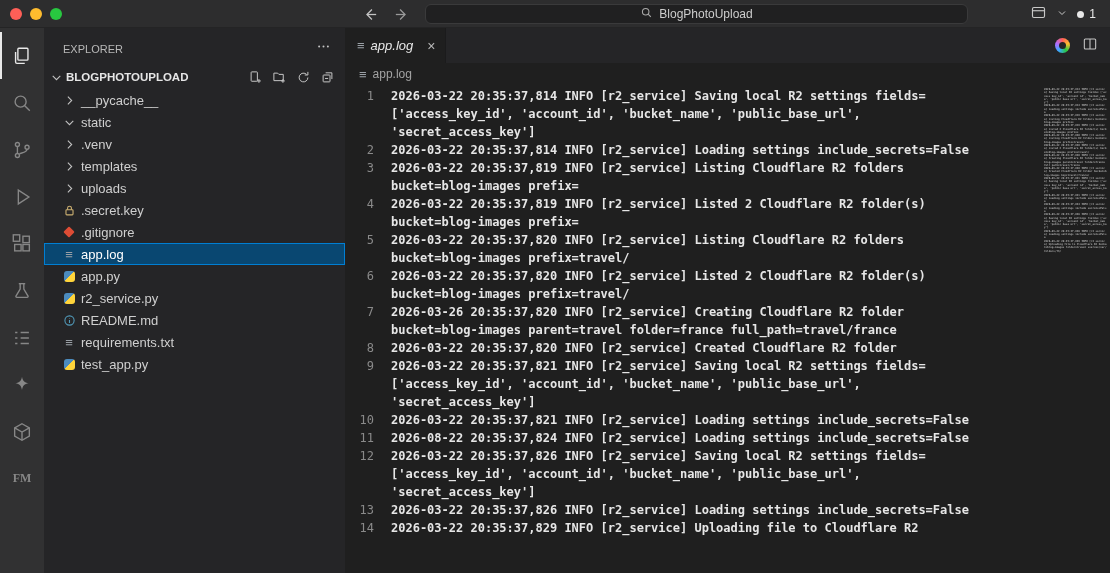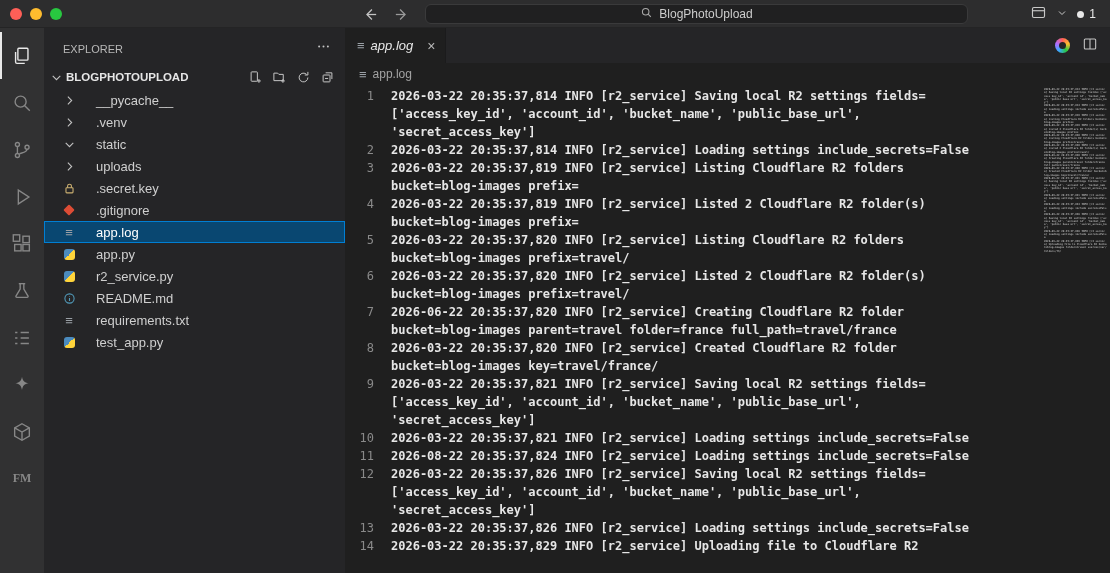--- a/index.html
+++ b/index.html
@@ -35,21 +35,21 @@
   
   .sidebar { width:301px; background:#252527; display:flex; flex-direction:column; color:#cccccc; overflow:hidden; }
   .sb-header { display:flex; justify-content:space-between; align-items:center; padding:11px 14px 8px 19px;gap:16px; }
   .sb-title { font-size:11px; color:#b8b8b8; }
   .more-icon { color:#c5c5c5; }
   .project-row { display:flex; align-items:center; height:22px; padding-left:4px; color:#e6e6e6; }
   .project-label { font-weight:bold; font-size:11.5px; margin-left:2px; }
   .project-actions { margin-left:auto; display:flex; gap:9px; padding-right:10px; color:#c5c5c5; align-items:center; }
   .project-actions svg { display:block; }
   .tree { flex:1; overflow:hidden; padding-top:1px; }
-  .trow { display:flex; align-items:center; height:22px; padding-left:17px; gap:19px; font-size:13px; color:#cfcfcf;text-align:right; }
+  .trow { display:flex; align-items:center; height:22px; padding-left:17px; gap:4px; font-size:13px; color:#cfcfcf;text-align:right; }
   .trow .chev { width:16px; display:flex; justify-content:center; align-items:center; color:#c2c2c2; flex:none; }
   .trow .chev.open svg { transform:rotate(90deg); }
   .trow .ficon { width:16px; display:flex; justify-content:center; align-items:center; flex:none; }
   .trow.selected { background:#094771; outline:1px solid #007fd4; outline-offset:-1px; color:#ffffff; }
   .glyph-lines { font-size:13px; color:#9aa0a6; line-height:1; }
   .py-icon { width:11px; height:11px; border-radius:3px; background:linear-gradient(135deg,#4b8bbe 50%,#ffd43b 50%); }
   .git-icon { width:8px; height:8px; background:#dd4c35; transform:rotate(45deg); border-radius:1px; }
 
   
   .editor { flex:1; min-width:0; background:#1f1f1f; display:flex; flex-direction:column; position:relative; }
@@ -241,34 +241,42 @@
     <div class="tree">
         <div class="trow">
           <span class="chev">
             <svg width="13" height="13" viewBox="0 0 24 24" fill="none" stroke="#c2c2c2" stroke-width="2">
               <path d="M9 5l7 7-7 7"></path>
             </svg>
           </span>
           <span>__pycache__</span>
         </div>
         <div class="trow">
+          <span class="chev open">
+            <svg width="13" height="13" viewBox="0 0 24 24" fill="none" stroke="#c2c2c2" stroke-width="2">
+              <path d="M9 5l7 7-7 7"></path>
+            </svg>
+          </span>
+          <span>static</span>
+        </div>
+        <div class="trow">
           <span class="chev">
             <svg width="13" height="13" viewBox="0 0 24 24" fill="none" stroke="#c2c2c2" stroke-width="2">
               <path d="M9 5l7 7-7 7"></path>
             </svg>
           </span>
           <span>.venv</span>
         </div>
         <div class="trow">
-          <span class="chev open">
+          <span class="chev">
             <svg width="13" height="13" viewBox="0 0 24 24" fill="none" stroke="#c2c2c2" stroke-width="2">
               <path d="M9 5l7 7-7 7"></path>
             </svg>
           </span>
-          <span>static</span>
+          <span>templates</span>
         </div>
         <div class="trow">
           <span class="chev">
             <svg width="13" height="13" viewBox="0 0 24 24" fill="none" stroke="#c2c2c2" stroke-width="2">
               <path d="M9 5l7 7-7 7"></path>
             </svg>
           </span>
           <span>uploads</span>
         </div>
         <div class="trow">
@@ -396,33 +404,32 @@
           <div class="code-line">
             <div class="gutter">6</div>
             <div class="code-text">2026-03-22 20:35:37,820 INFO [r2_service] Listed 2 Cloudflare R2 folder(s)</div>
           </div>
           <div class="code-line">
             <div class="gutter"></div>
             <div class="code-text">bucket=blog-images prefix=travel/</div>
           </div>
           <div class="code-line">
             <div class="gutter">7</div>
-            <div class="code-text">2026-06-22 20:35:37,820 INFO [r2_service] Creating Cloudflare R2 folder</div>
+            <div class="code-text">2026-03-26 20:35:37,820 INFO [r2_service] Creating Cloudflare R2 folder</div>
           </div>
           <div class="code-line">
             <div class="gutter"></div>
             <div class="code-text">bucket=blog-images parent=travel folder=france full_path=travel/france</div>
           </div>
           <div class="code-line">
             <div class="gutter">8</div>
             <div class="code-text">2026-03-22 20:35:37,820 INFO [r2_service] Created Cloudflare R2 folder</div>
           </div>
           <div class="code-line">
             <div class="gutter"></div>
-            <div class="code-text">bucket=blog-images key=travel/france/</div>
           </div>
           <div class="code-line">
             <div class="gutter">9</div>
             <div class="code-text">2026-03-22 20:35:37,821 INFO [r2_service] Saving local R2 settings fields=</div>
           </div>
           <div class="code-line">
             <div class="gutter"></div>
             <div class="code-text">['access_key_id', 'account_id', 'bucket_name', 'public_base_url',</div>
           </div>
           <div class="code-line">

